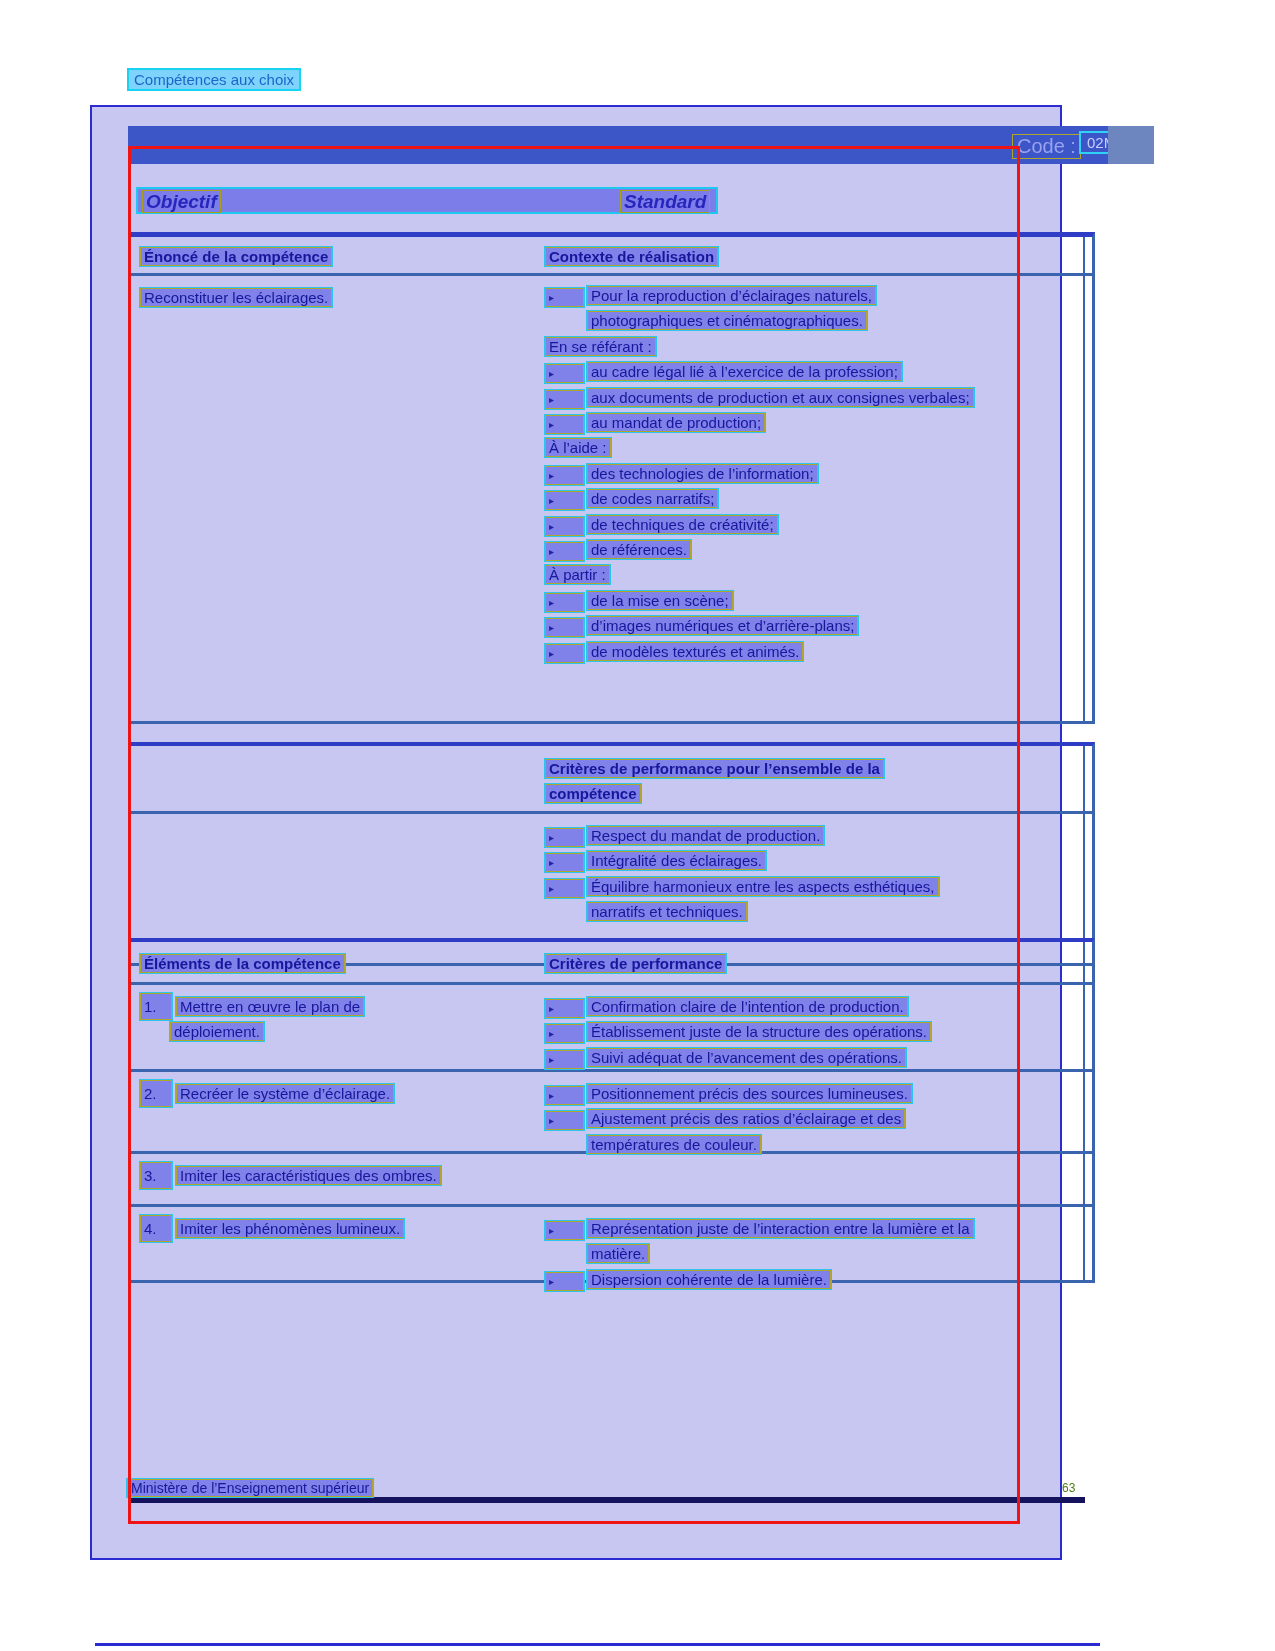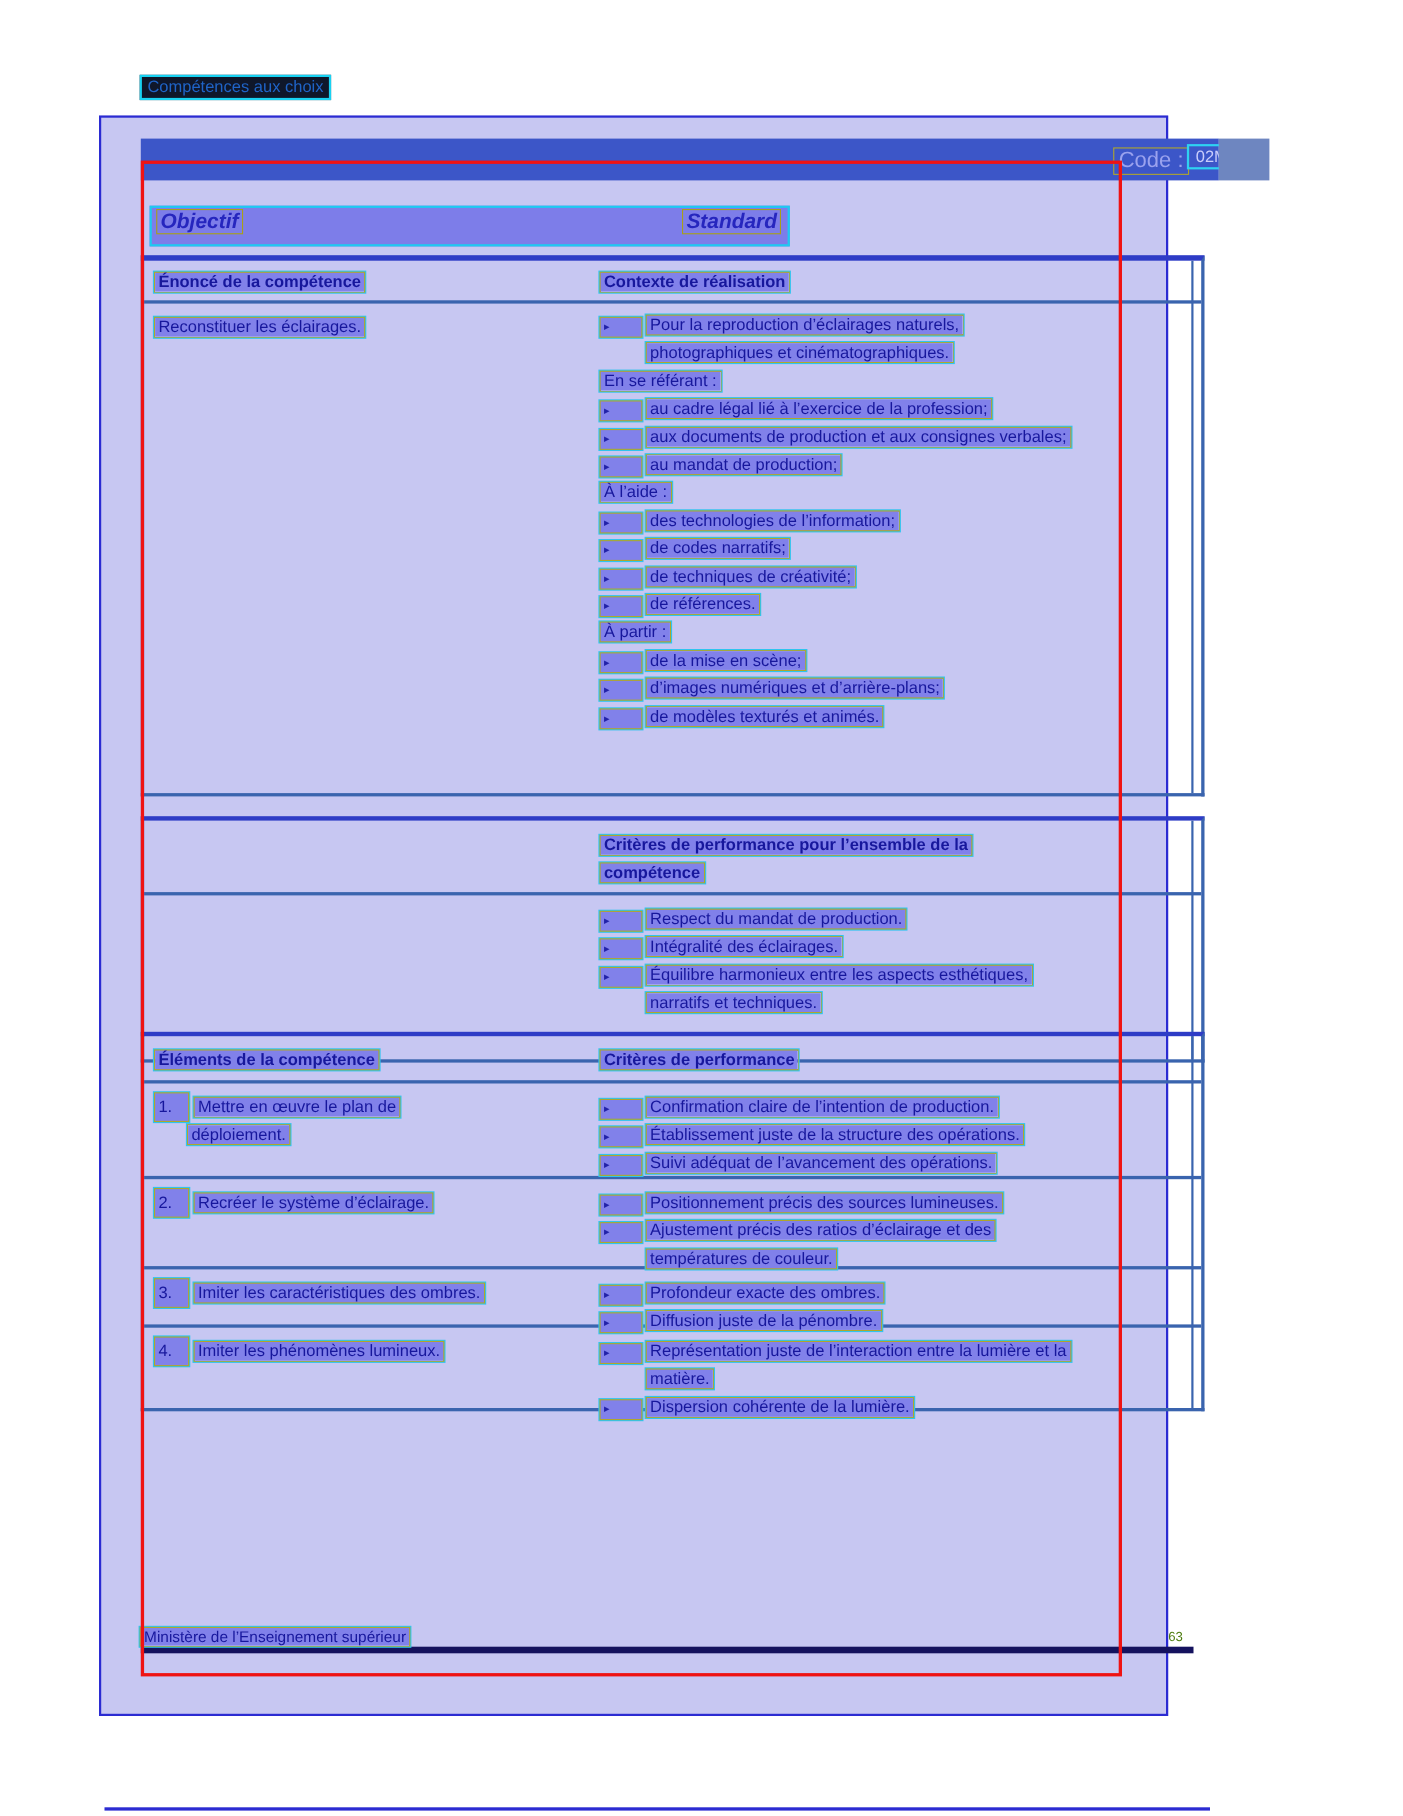--- a/index.html
+++ b/index.html
@@ -15,24 +15,24 @@
   
   .band{left:128px;top:126px;width:980px;height:38px;background:#3c56c8;}
   .band-ext{left:1108px;top:126px;width:46px;height:38px;background:#6e86c0;}
   .code-label{position:absolute;left:884px;top:8px;color:#9aa2ee;font-size:20px;border:1px solid #b0a62c;padding:0 4px;}
   .code-value{position:absolute;left:951px;top:5px;color:#c9cdfb;font-size:15px;border:2px solid #2fd2f2;padding:1px 6px;}
 
   
   .red-box{left:128px;top:146px;width:892px;height:1378px;border:3px solid #ef1313;box-sizing:border-box;z-index:60;}
 
   
-  .top-label{left:127px;top:68px;font-size:15px;color:#1f64c8;background:#0f172a;border:2px solid #18d2f2;padding:1px 5px;z-index:5;}
+  .top-label{left:127px;top:68px;font-size:15px;color:#1f64c8;background:#7dd3fc;border:2px solid #18d2f2;padding:1px 5px;z-index:5;}
 
   
-  .obj-band{left:136px;top:187px;width:582px;height:37px;background:#7d7de9;border:2px solid #1ec9f1;box-sizing:border-box;z-index:4;}
+  .obj-band{left:136px;top:187px;width:582px;height:27px;background:#7d7de9;border:2px solid #1ec9f1;box-sizing:border-box;z-index:4;}
   .obj-word{position:absolute;top:1px;font-style:italic;font-weight:bold;font-size:19px;color:#2626be;border:1px solid #a8a018;padding:0 3px;line-height:21px;}
 
   
   .section{left:128px;width:967px;border:3px solid #3a64ae;box-sizing:border-box;background:transparent;z-index:3;}
   .sec-a{top:232px;height:492px;border-top:5px solid #2e3cc6;}
   .sec-b{top:742px;height:224px;border-top:4px solid #2e3cc6;}
   .sec-c{top:938px;height:345px;border-top:4px solid #2e3cc6;}
   .hdiv{position:absolute;left:0;right:0;border-top:3px solid #3a64ae;}
   .vline{position:absolute;top:0;bottom:0;left:952px;border-left:2px solid #3a64ae;}
 
@@ -161,24 +161,20 @@
   </div>
   <div class="cell" style="left:415px;top:139px;width:560px;">
     <div class="iline"><span class="blt">▸</span><span class="hl">Positionnement précis des sources lumineuses.</span></div>
     <div class="iline"><span class="blt">▸</span><span class="hl">Ajustement précis des ratios d’éclairage et des</span></div>
     <div class="iline cont"><span class="hl">températures de couleur.</span></div>
   </div>
 
   <div class="cell" style="left:10px;top:221px;">
     <div class="iline"><span class="hl num">3.</span><span class="hl">Imiter les caractéristiques des ombres.</span></div>
   </div>
-  <div class="cell" style="left:415px;top:221px;width:560px;">
-    <div class="iline"><span class="blt">▸</span><span class="hl">Profondeur exacte des ombres.</span></div>
-    <div class="iline"><span class="blt">▸</span><span class="hl">Diffusion juste de la pénombre.</span></div>
-  </div>
 
   <div class="cell" style="left:10px;top:274px;">
     <div class="iline"><span class="hl num">4.</span><span class="hl">Imiter les phénomènes lumineux.</span></div>
   </div>
   <div class="cell" style="left:415px;top:274px;width:560px;">
     <div class="iline"><span class="blt">▸</span><span class="hl">Représentation juste de l’interaction entre la lumière et la</span></div>
     <div class="iline cont"><span class="hl">matière.</span></div>
     <div class="iline"><span class="blt">▸</span><span class="hl">Dispersion cohérente de la lumière.</span></div>
   </div>
 </div>

